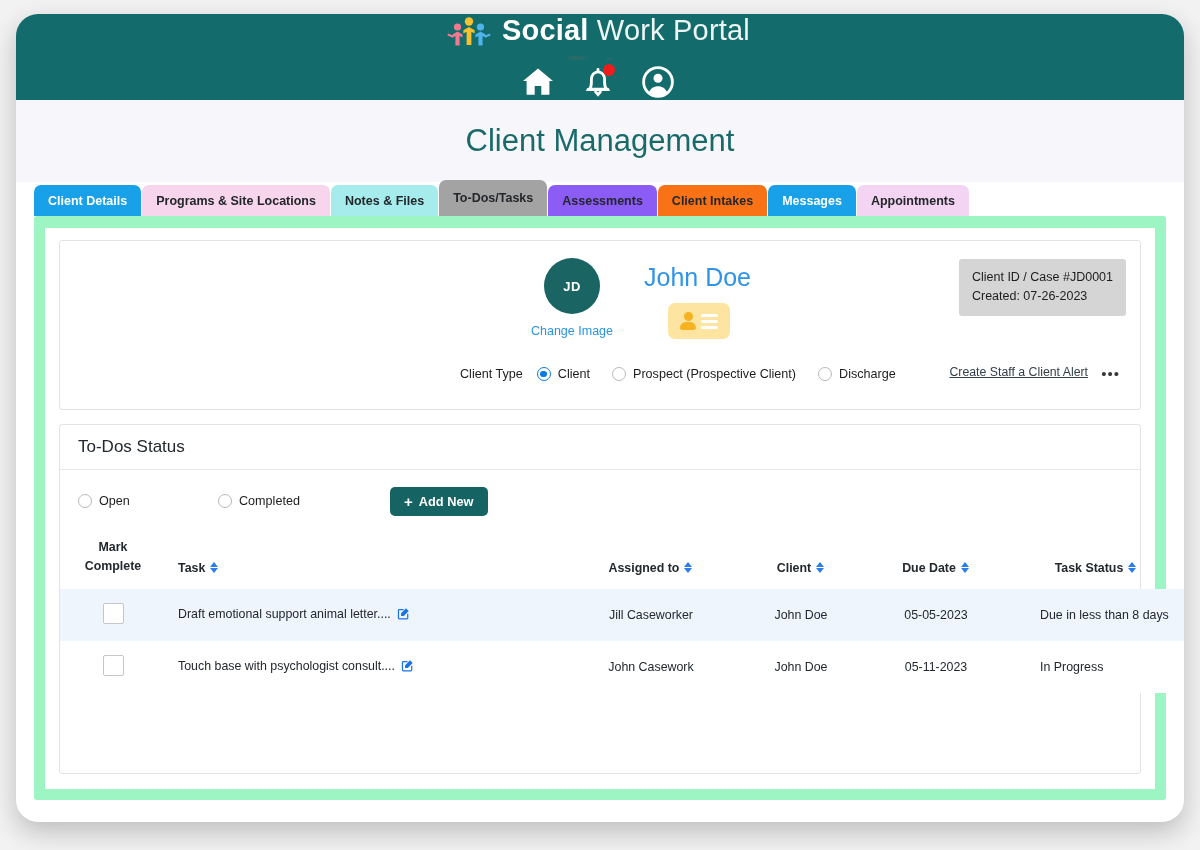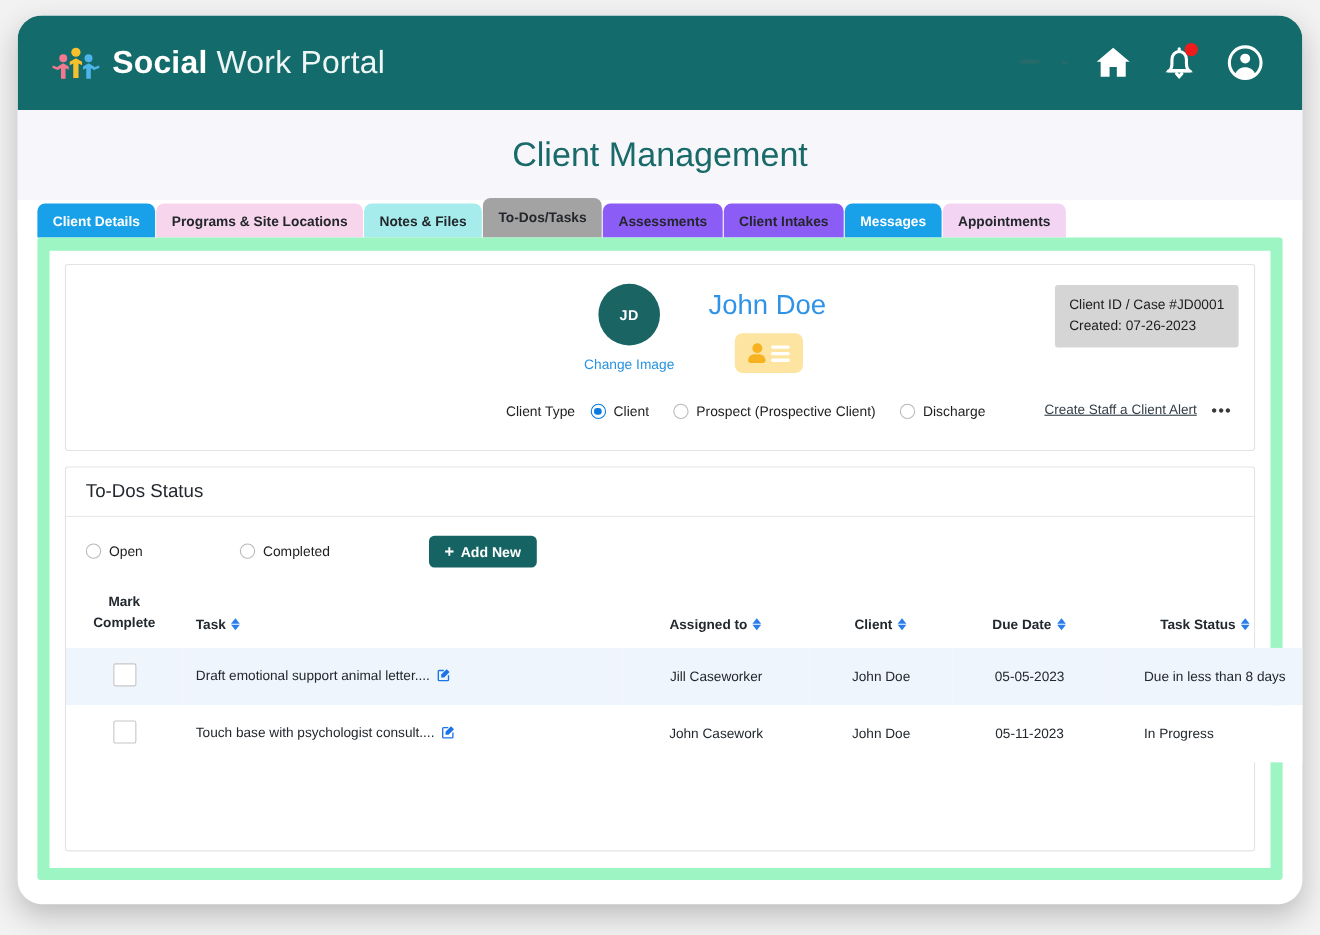--- a/index.html
+++ b/index.html
@@ -21,20 +21,21 @@
     overflow: hidden;
   }
 
   
   .topbar {
     position: absolute; left: 0; top: 0;
     width: 100%; height: 86px;
     background: #136b6b;
     display: flex; align-items: center;
     padding: 0 34px 0 30px;
+    flex-direction: column;
   }
   .brand { display: flex; align-items: center; gap: 10px; }
   .brand-logo { width: 46px; height: 30px; position: relative; display:block; }
   .brand-text {
     font-size: 29px; color: #ffffff; letter-spacing: .2px;
     white-space: nowrap;
   }
   .brand-text .b { font-weight: bold; }
   .brand-text .l { font-weight: 300; color: #eef5f5; }
 
@@ -333,21 +334,21 @@
       </div>
       <div class="tab" style="background: rgb(166, 236, 236); color: rgb(35, 39, 43);">
         <span>Notes &amp; Files</span>
       </div>
       <div class="tab active" style="background: #a3a3a3; color: rgb(35, 39, 43);">
         <span>To-Dos/Tasks</span>
       </div>
       <div class="tab" style="background: #8b5cf6; color: rgb(35, 39, 43);">
         <span>Assessments</span>
       </div>
-      <div class="tab" style="background: #8b5cf6; color: rgb(35, 39, 43);">
+      <div class="tab" style="background: #f97316; color: rgb(35, 39, 43);">
         <span>Client Intakes</span>
       </div>
       <div class="tab" style="background: rgb(24, 160, 232); color: rgb(255, 255, 255); margin-top: 12px;">
         <span>Messages</span>
       </div>
       <div class="tab" style="background: rgb(243, 213, 243); color: rgb(35, 39, 43);">
         <span>Appointments</span>
       </div>
     </div>
 

